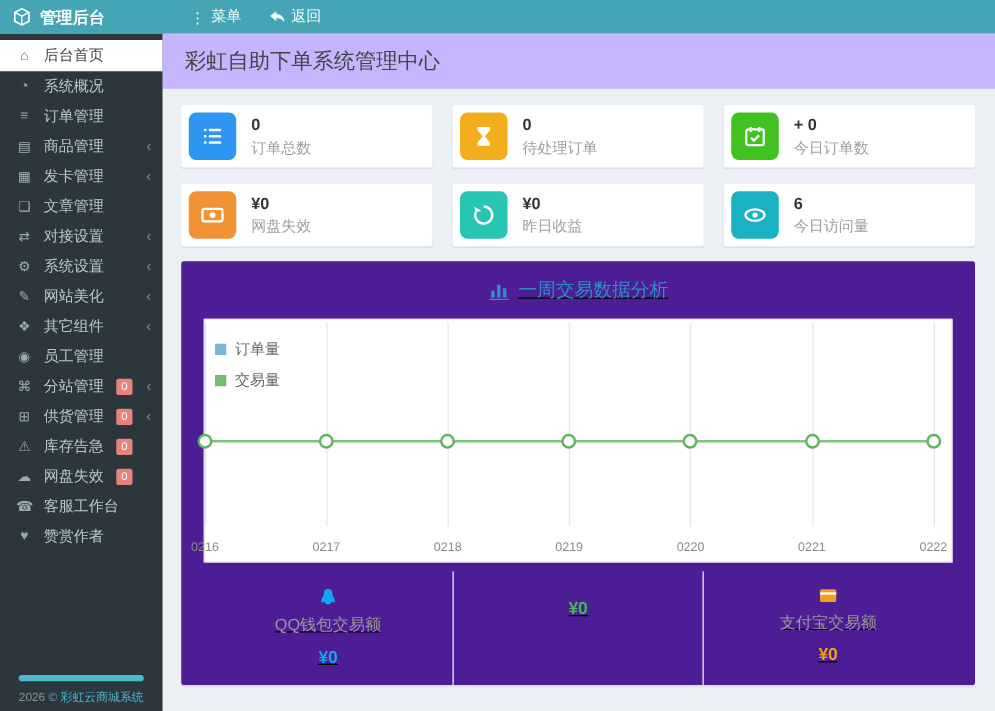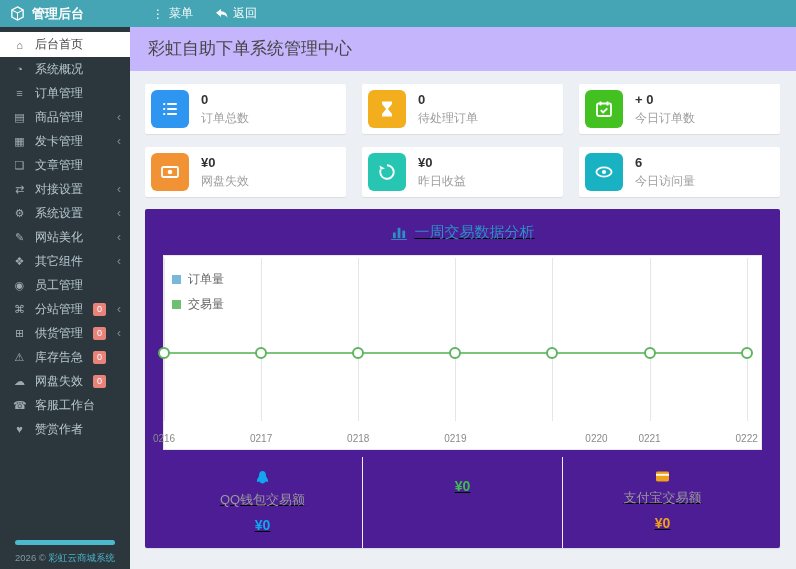--- a/index.html
+++ b/index.html
@@ -309,21 +309,21 @@
           <div class="marker" style="left: 16.27%;"></div>
           <div class="x-label" style="left: 16.27%; margin-top: 12px;">0217</div>
           <div class="gridline" style="left: 32.53%;"></div>
           <div class="marker" style="left: 32.53%;"></div>
           <div class="x-label" style="left: 32.53%;">0218</div>
           <div class="gridline" style="left: 48.8%;"></div>
           <div class="marker" style="left: 48.8%;"></div>
           <div class="x-label" style="left: 48.8%;">0219</div>
           <div class="gridline" style="left: 65.07%;"></div>
           <div class="marker" style="left: 65.07%;"></div>
-          <div class="x-label" style="left: 65.07%; margin-left: 44px;">0220</div>
+          <div class="x-label" style="left: 65.07%;">0220</div>
           <div class="gridline" style="left: 81.33%;"></div>
           <div class="marker" style="left: 81.33%;"></div>
           <div class="x-label" style="left: 81.33%;">0221</div>
           <div class="gridline" style="left: 97.6%;"></div>
           <div class="marker" style="left: 97.6%;"></div>
           <div class="x-label" style="left: 97.6%; margin-top: 40px;">0222</div>
         </div>
       <div class="payments">
         <div class="pay-col">
           <div class="pay-label">

